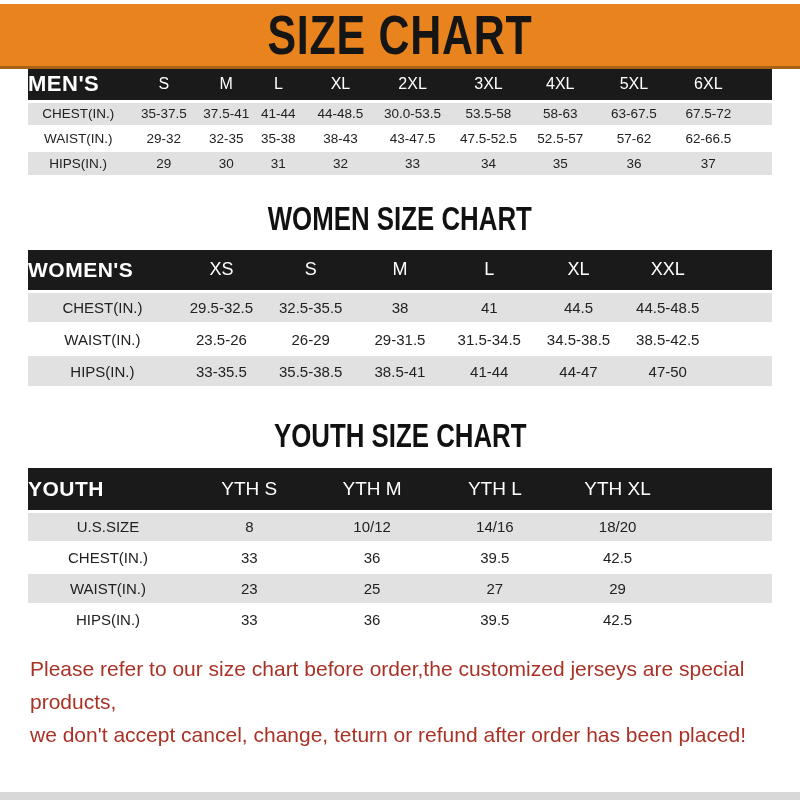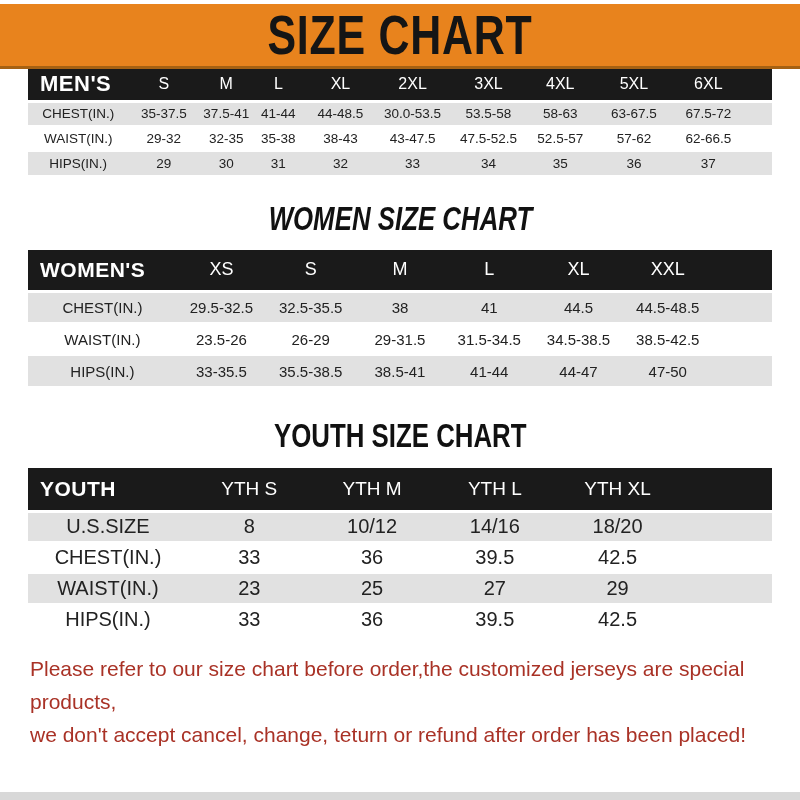--- a/index.html
+++ b/index.html
@@ -37,41 +37,41 @@
   .section-title { text-align: center; margin: 0; line-height: 1.15; }
   .section-title span {
     display: inline-block;
     font-size: 34px;
     font-weight: bold;
     color: #111;
     transform: scaleX(0.76);
     white-space: nowrap;
   }
   .sec-men   .section-title { margin: 10px 0 8px; }
-  .sec-women .section-title { margin: 22px 0 12px; font-style: italic; }
+  .sec-women .section-title { margin: 22px 0 12px; }
   .sec-youth .section-title { margin: 28px 0 13px; }
 
   
   .table-wrap { width: 744px; margin: 0 auto; }
   table.size-table {
     width: 100%;
     border-collapse: collapse;
     table-layout: fixed;
   }
   table.size-table thead th {
     background: #1A1A1A;
     color: #ffffff;
     font-weight: normal;
     border-bottom: 3px solid #ffffff;
     overflow: hidden;
     white-space: nowrap;
   }
   table.size-table thead th.corner {
     text-align: left;
-    padding-left: 12px;
+    padding-left: 0;
     font-weight: bold;
     letter-spacing: 0.5px;
   }
   table.size-table tbody th,
   table.size-table tbody td {
     font-weight: normal;
     text-align: center;
     color: #222;
     border-bottom: 2px solid #ffffff;
     overflow: hidden;
@@ -85,21 +85,21 @@
   .tbl-0 thead th { height: 32px; font-size: 16px; }
   .tbl-0 thead th.corner { font-size: 22px; }
   .tbl-0 tbody th, .tbl-0 tbody td { height: 25px; font-size: 13.5px; }
 
   .tbl-1 thead th { height: 41px; font-size: 18px; }
   .tbl-1 thead th.corner { font-size: 21px; }
   .tbl-1 tbody th, .tbl-1 tbody td { height: 32px; font-size: 15px; }
 
   .tbl-2 thead th { height: 43px; font-size: 19px; }
   .tbl-2 thead th.corner { font-size: 21px; }
-  .tbl-2 tbody th, .tbl-2 tbody td { height: 31px; font-size: 20px; }
+  .tbl-2 tbody th, .tbl-2 tbody td { height: 31px; font-size: 15px; }
 
   
   .footer {
     margin: 16px 0 0 30px;
     color: #A93226;
     font-size: 21px;
     line-height: 33px;
   }
   .footer p { margin: 0; }
 

